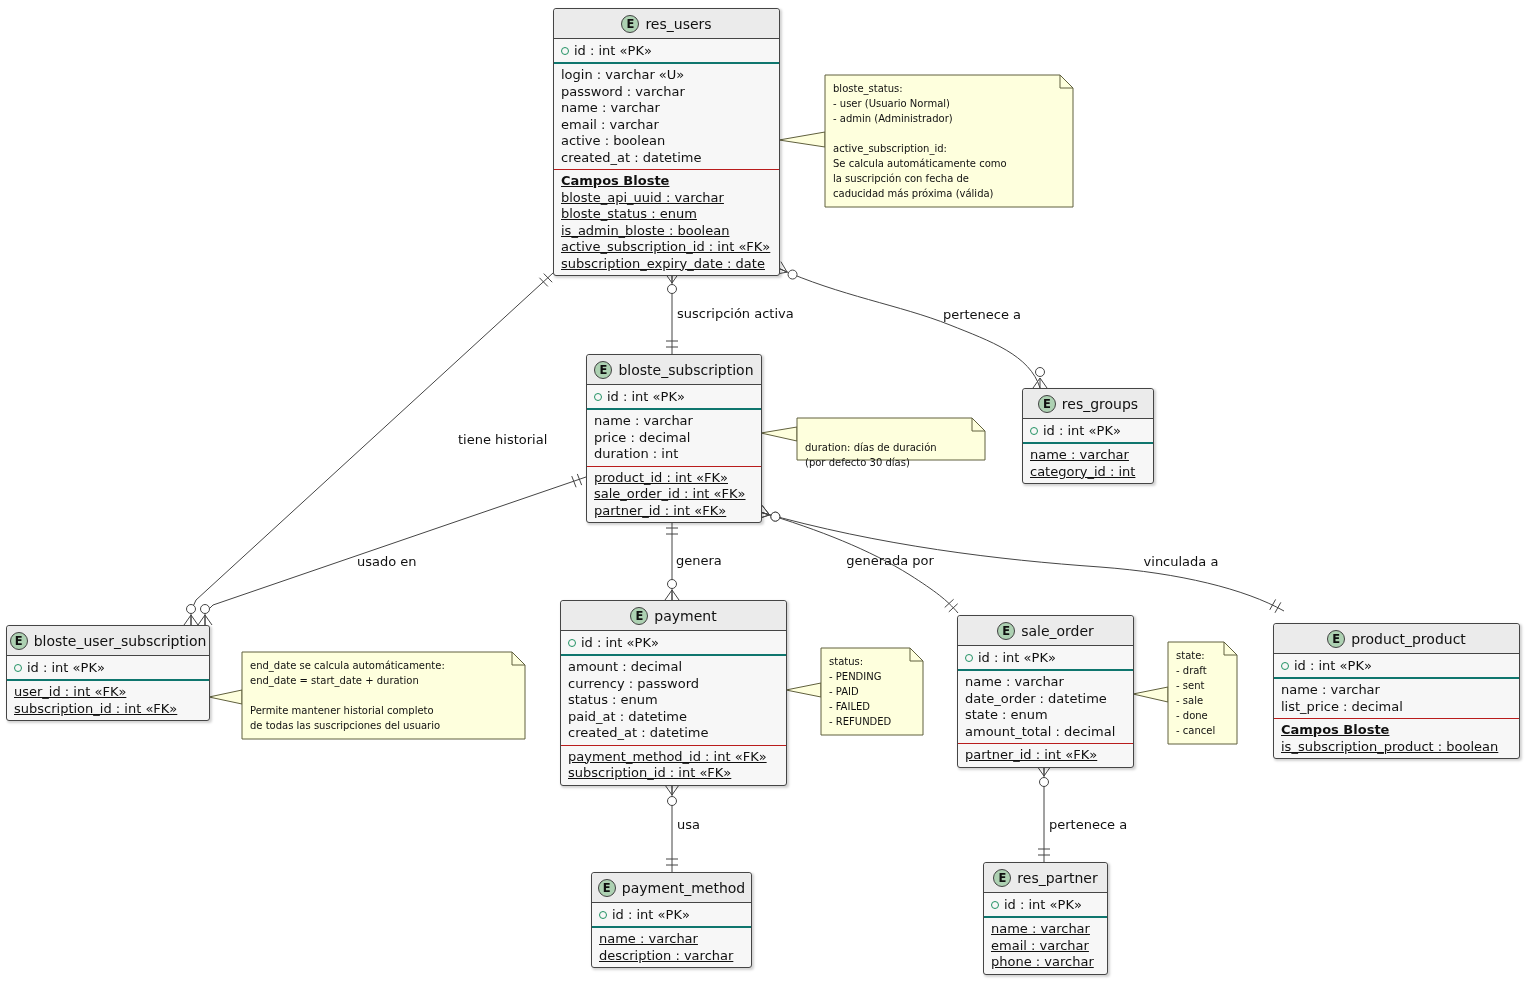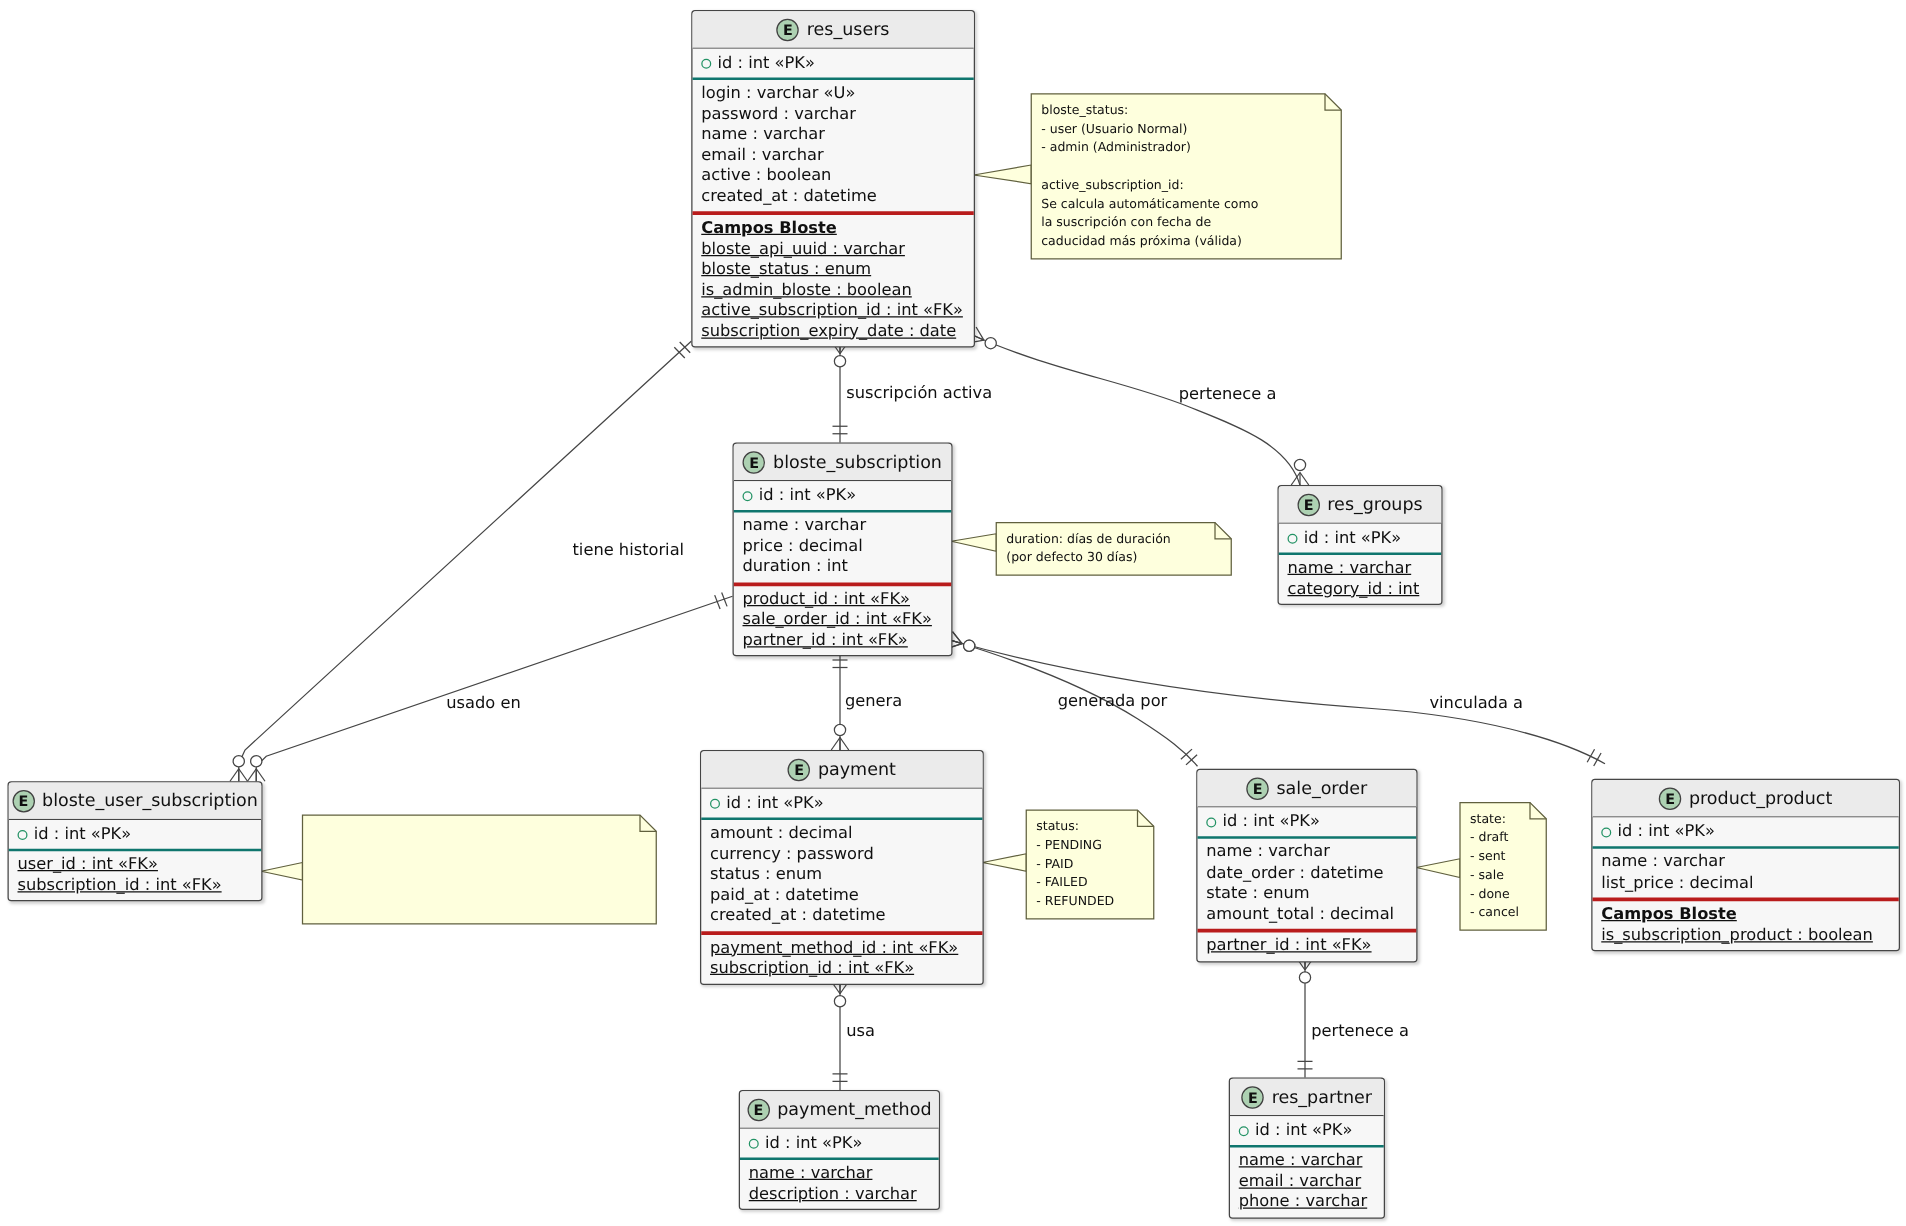--- a/index.html
+++ b/index.html
@@ -6,21 +6,21 @@
   #canvas{position:relative;width:1525px;height:981px;background:#ffffff;font-family:"DejaVu Sans",sans-serif;overflow:hidden;}
   #wires{position:absolute;left:0;top:0;}
   .ent{position:absolute;background:#F7F7F7;border:1px solid #454545;border-radius:3px;
        box-shadow:1.5px 1.5px 2.5px rgba(0,0,0,0.18);font-size:13px;color:#101010;}
   .ent-title{background:#EBEBEB;display:flex;align-items:center;justify-content:center;gap:6px;
        height:29px;border-bottom:1px solid #454545;border-radius:3px 3px 0 0;font-size:14px;}
   .e-badge{width:16px;height:16px;border-radius:50%;background:#ADD1B2;border:1px solid #414141;
        display:flex;align-items:center;justify-content:center;font-weight:bold;font-size:11.5px;flex:0 0 auto;}
   .ent-pk{display:flex;align-items:center;gap:5px;padding:4px 7px;border-bottom:2px solid #0f766e;white-space:nowrap;}
   .pk-bullet{width:6px;height:6px;border-radius:50%;border:1.5px solid #229264;background:transparent;flex:0 0 auto;}
-  .ent-sec{padding:3px 7px;border-bottom:3px solid #b91c1c;}
+  .ent-sec{padding:3px 7px;border-bottom:1px solid #b91c1c;}
   .ent-sec:last-child{border-bottom:none;text-decoration:underline;}
   .row{line-height:16.5px;white-space:nowrap;}
   .row.b{font-weight:bold;}
   .note-text{position:absolute;font-size:10px;line-height:15px;color:#101010;padding:6px 8px;box-sizing:border-box;white-space:nowrap;}
 </style>
 </head>
 <body>
 
 <div id="canvas">
   <svg id="wires" width="1525" height="981" xmlns="http://www.w3.org/2000/svg">
@@ -117,23 +117,30 @@
 <div class="note-text" style="left: 825px; top: 75px; width: 248px; height: 132px;">
       <div>bloste_status:</div>
       <div>- user (Usuario Normal)</div>
       <div>- admin (Administrador)</div>
       <div>&nbsp;</div>
       <div>active_subscription_id:</div>
       <div>Se calcula automáticamente como</div>
       <div>la suscripción con fecha de</div>
       <div>caducidad más próxima (válida)</div>
     </div>
-    <div class="note-text" style="left: 797px; top: 418px; width: 188px; height: 42px;">
+    <div class="note-text" style="left: 797px; top: 434px; width: 188px; height: 42px;">
       <div>duration: días de duración</div>
       <div>(por defecto 30 días)</div>
+    </div>
+    <div class="note-text" style="left: 242px; top: 652px; width: 283px; height: 87px;">
+      <div>end_date se calcula automáticamente:</div>
+      <div>end_date = start_date + duration</div>
+      <div>&nbsp;</div>
+      <div>Permite mantener historial completo</div>
+      <div>de todas las suscripciones del usuario</div>
     </div>
     <div class="note-text" style="left: 1168px; top: 642px; width: 69px; height: 102px;">
       <div>state:</div>
       <div>- draft</div>
       <div>- sent</div>
       <div>- sale</div>
       <div>- done</div>
       <div>- cancel</div>
     </div>
     <div class="note-text" style="left: 821px; top: 648px; width: 102px; height: 87px;">

